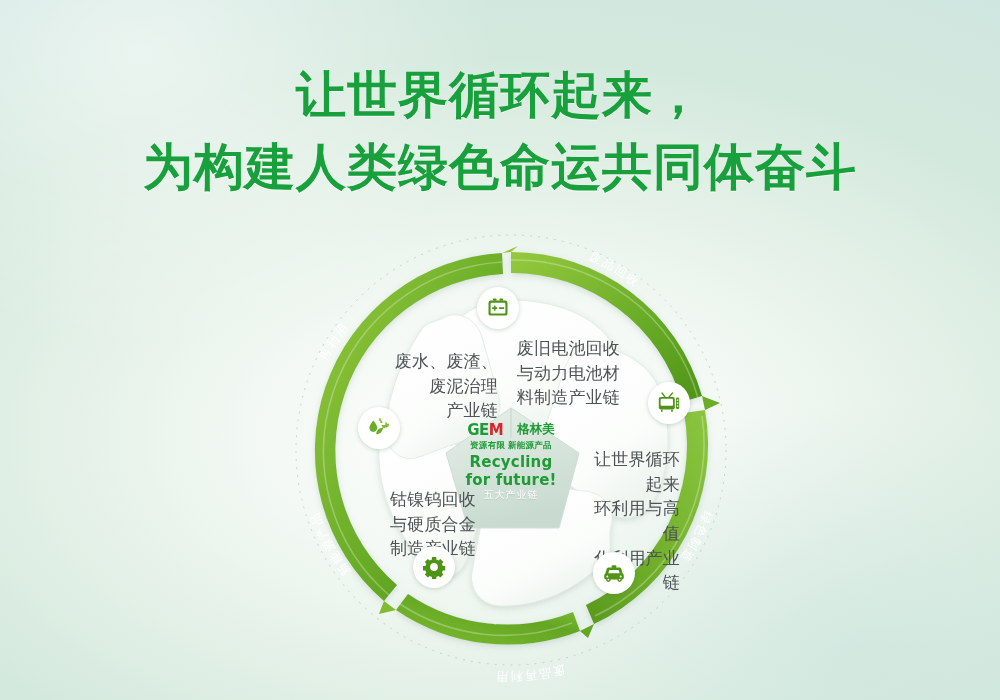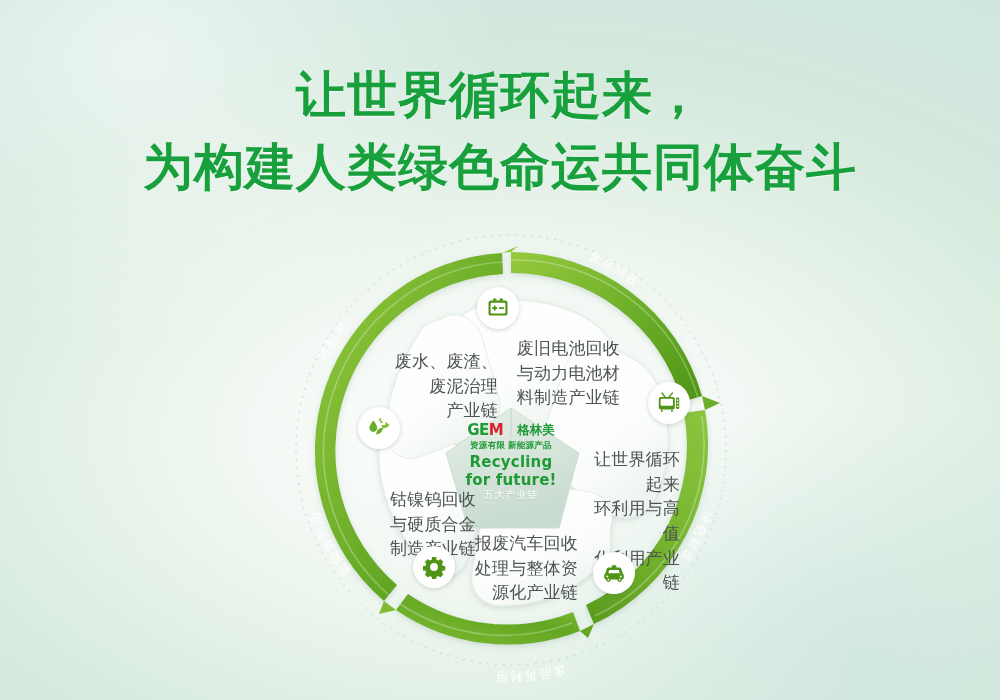--- a/index.html
+++ b/index.html
@@ -102,21 +102,21 @@
     position: absolute;
     left: 205px;
     top: 213px;
     width: 112px;
     text-align: center;
     z-index: 20;
     pointer-events: none;
   }
   .logo-row {
     display: flex;
-    align-items: center;
+    align-items: flex-start;
     justify-content: center;
     gap: 14px;
     line-height: 1;
   }
   .logo-gem {
     font-family: "DejaVu Sans", sans-serif;
     font-weight: bold;
     font-size: 15px;
     color: #1f9b36;
     letter-spacing: -0.5px;
@@ -360,23 +360,20 @@
         <path d="M 261 198 L 261 228" stroke="#c5d6cb" stroke-width="1" fill="none"></path>
       </g>
     </svg>
 
     <div class="petal-text pt-battery">废旧电池回收
 与动力电池材
 料制造产业链</div>
     <div class="petal-text pt-ewaste">让世界循环起来
 环利用与高值
 化利用产业链</div>
-    <div class="petal-text pt-car">报废汽车回收
-处理与整体资
-源化产业链</div>
     <div class="petal-text pt-cobalt">钴镍钨回收
 与硬质合金
 制造产业链</div>
     <div class="petal-text pt-waste">废水、废渣、
 废泥治理
 产业链</div>
 
     <div class="center-logo">
       <div class="logo-row">
         <span class="logo-gem"><span>GE</span><span class="m-red">M</span></span>

